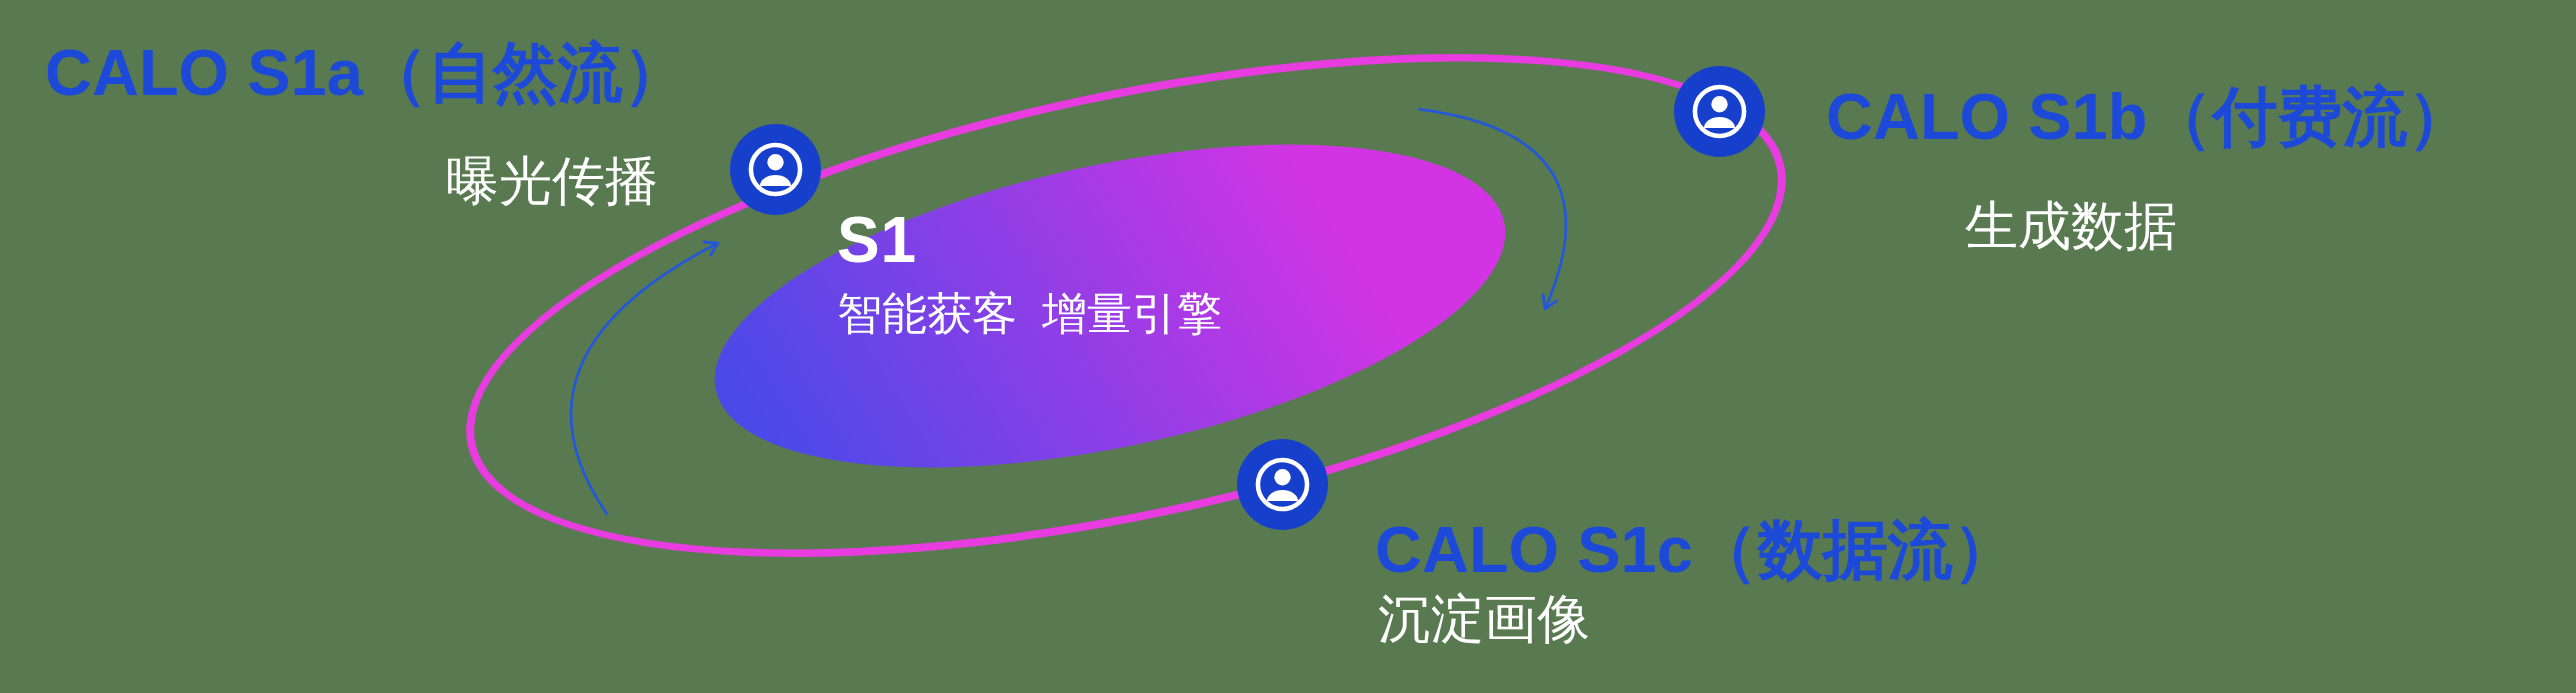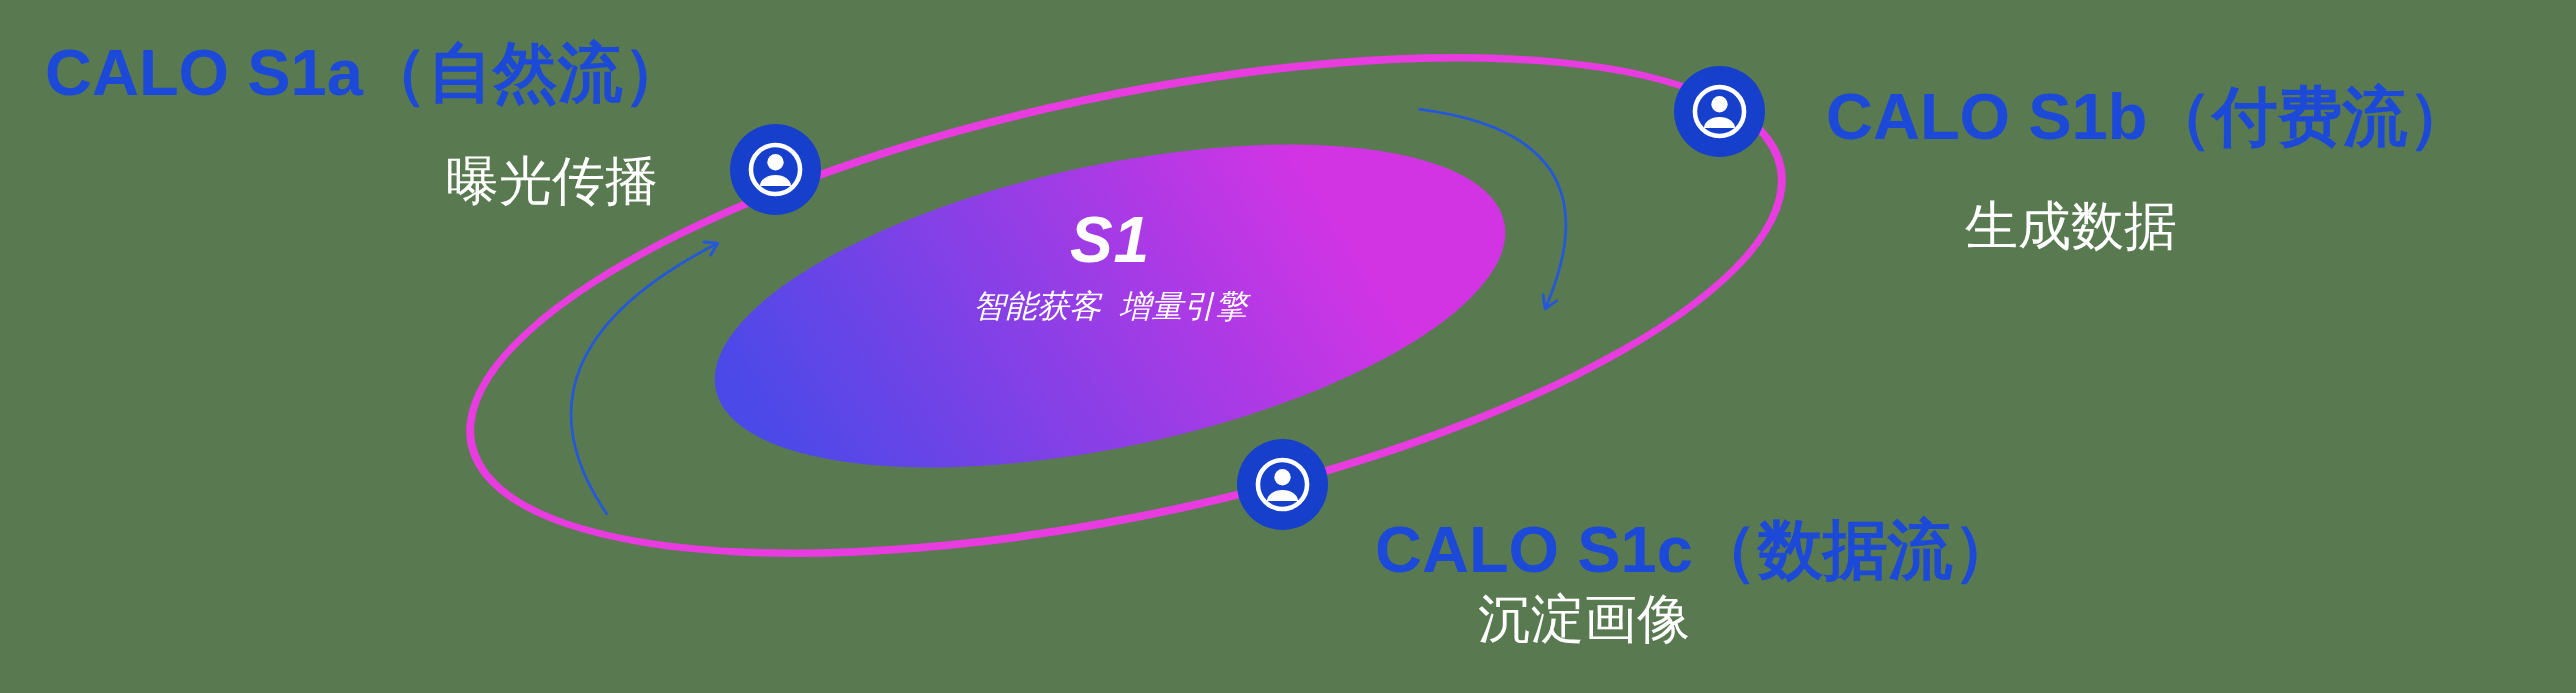--- a/index.html
+++ b/index.html
@@ -28,26 +28,25 @@
     width: 806px; height: 282px;
     border-radius: 50%;
     transform: rotate(-12deg);
     background: linear-gradient(70deg,
       var(--gradient-start, #4b49e8) 8%,
       var(--gradient-end, #d234e4) 78%);
   }
 
   .core-text {
     left: 837px; top: 204px; width: 546px;
-    text-align: center;
+    text-align: left;
     color: var(--text-white, #fff);
-    font-style: italic;
   }
   .core-title { font-size: 64px; font-weight: 600; line-height: 1.15; letter-spacing: 0.9px; }
-  .core-sub   { font-size: 32px; font-weight: 500; line-height: 1.2; margin-top: 9px; white-space: pre; }
+  .core-sub   { font-size: 45px; font-weight: 500; line-height: 1.2; margin-top: 9px; white-space: pre; }
 
   .node-title {
     font-size: 65px; font-weight: 600; line-height: 1.15;
     color: var(--accent-blue, #1c49d8);
     white-space: pre;
   }
   .node-sub {
     font-size: 53px; font-weight: 500; line-height: 1.15;
     color: var(--text-white, #fff);
     white-space: pre;
@@ -105,16 +104,16 @@
     </svg>
   </div>
 
   <div class="abs node-title" style="left:45px; top:36px;">CALO S1a（自然流）</div>
   <div class="abs node-sub" style="left:446px; top:151px;">曝光传播</div>
 
   <div class="abs node-title" style="left:1826px; top:80px;">CALO S1b（付费流）</div>
   <div class="abs node-sub" style="left:1953px; top:196px;margin-left:12px;">生成数据</div>
 
   <div class="abs node-title" style="left:1375px; top:473px;margin-top:40px;">CALO S1c（数据流）</div>
-  <div class="abs node-sub" style="left:1478px; top:589px;">沉淀画像</div>
+  <div class="abs node-sub" style="left:1378px; top:589px;">沉淀画像</div>
 
 </div>
 
 
 </body></html>

